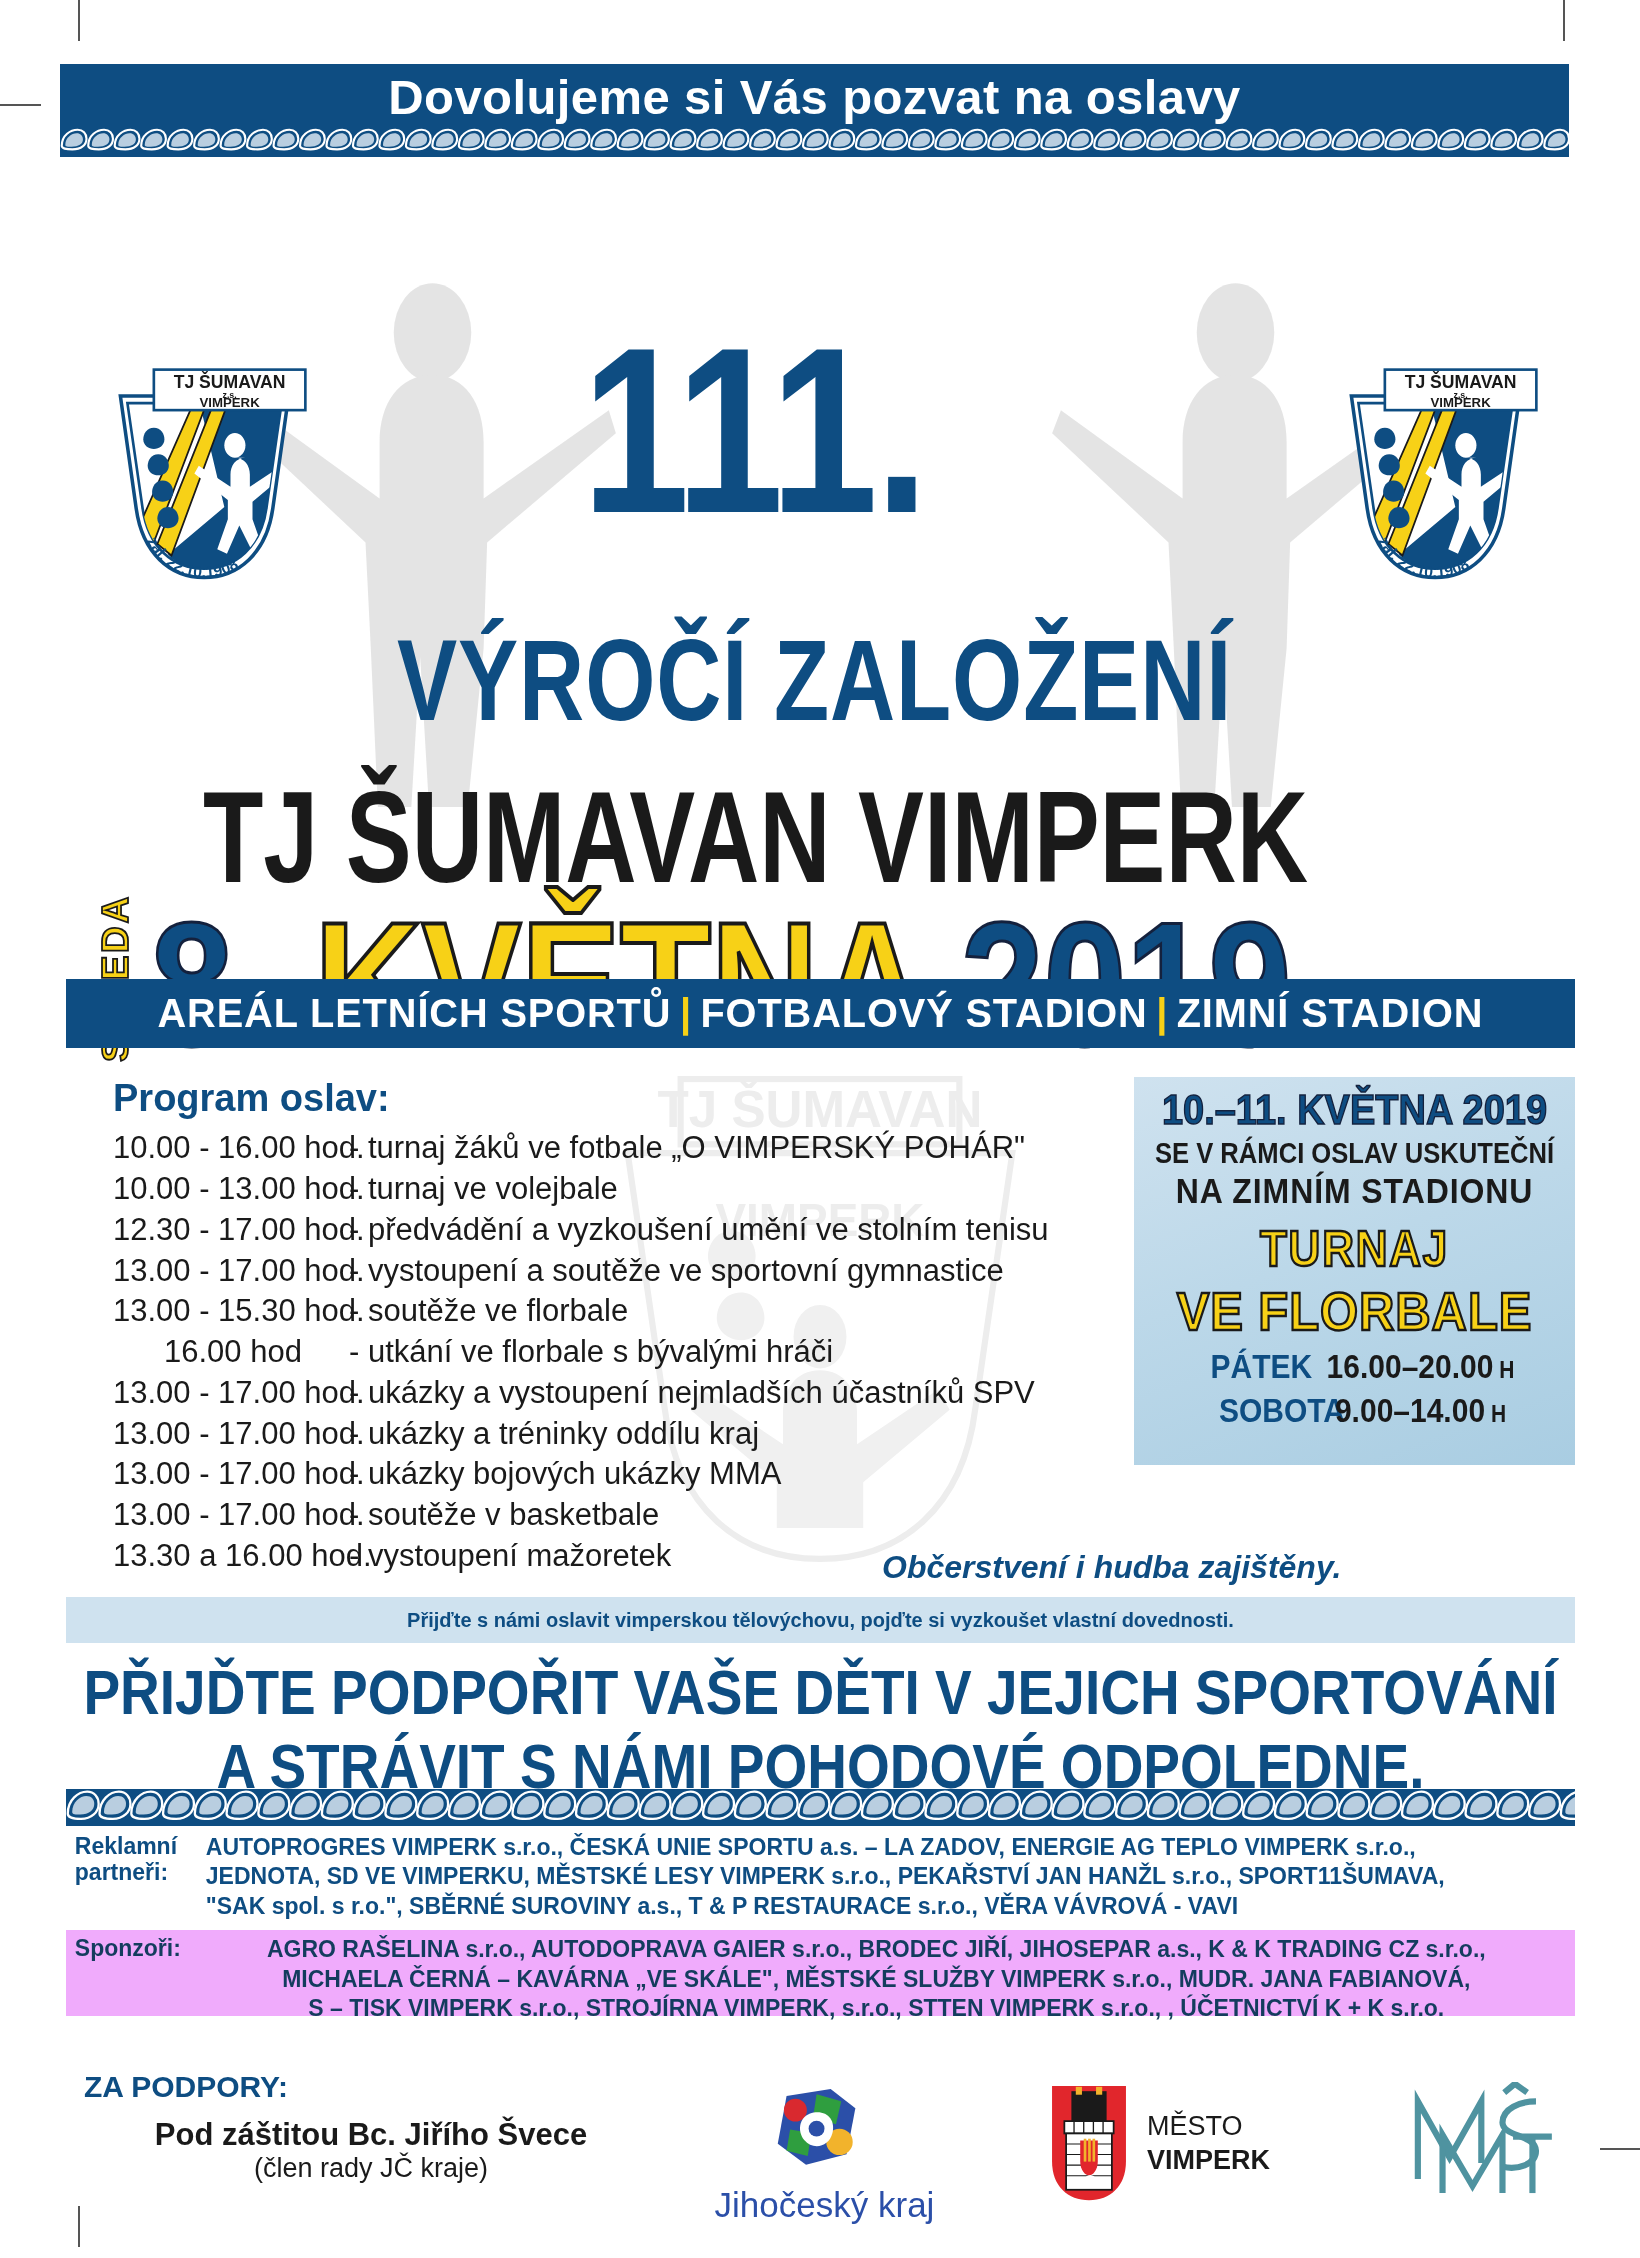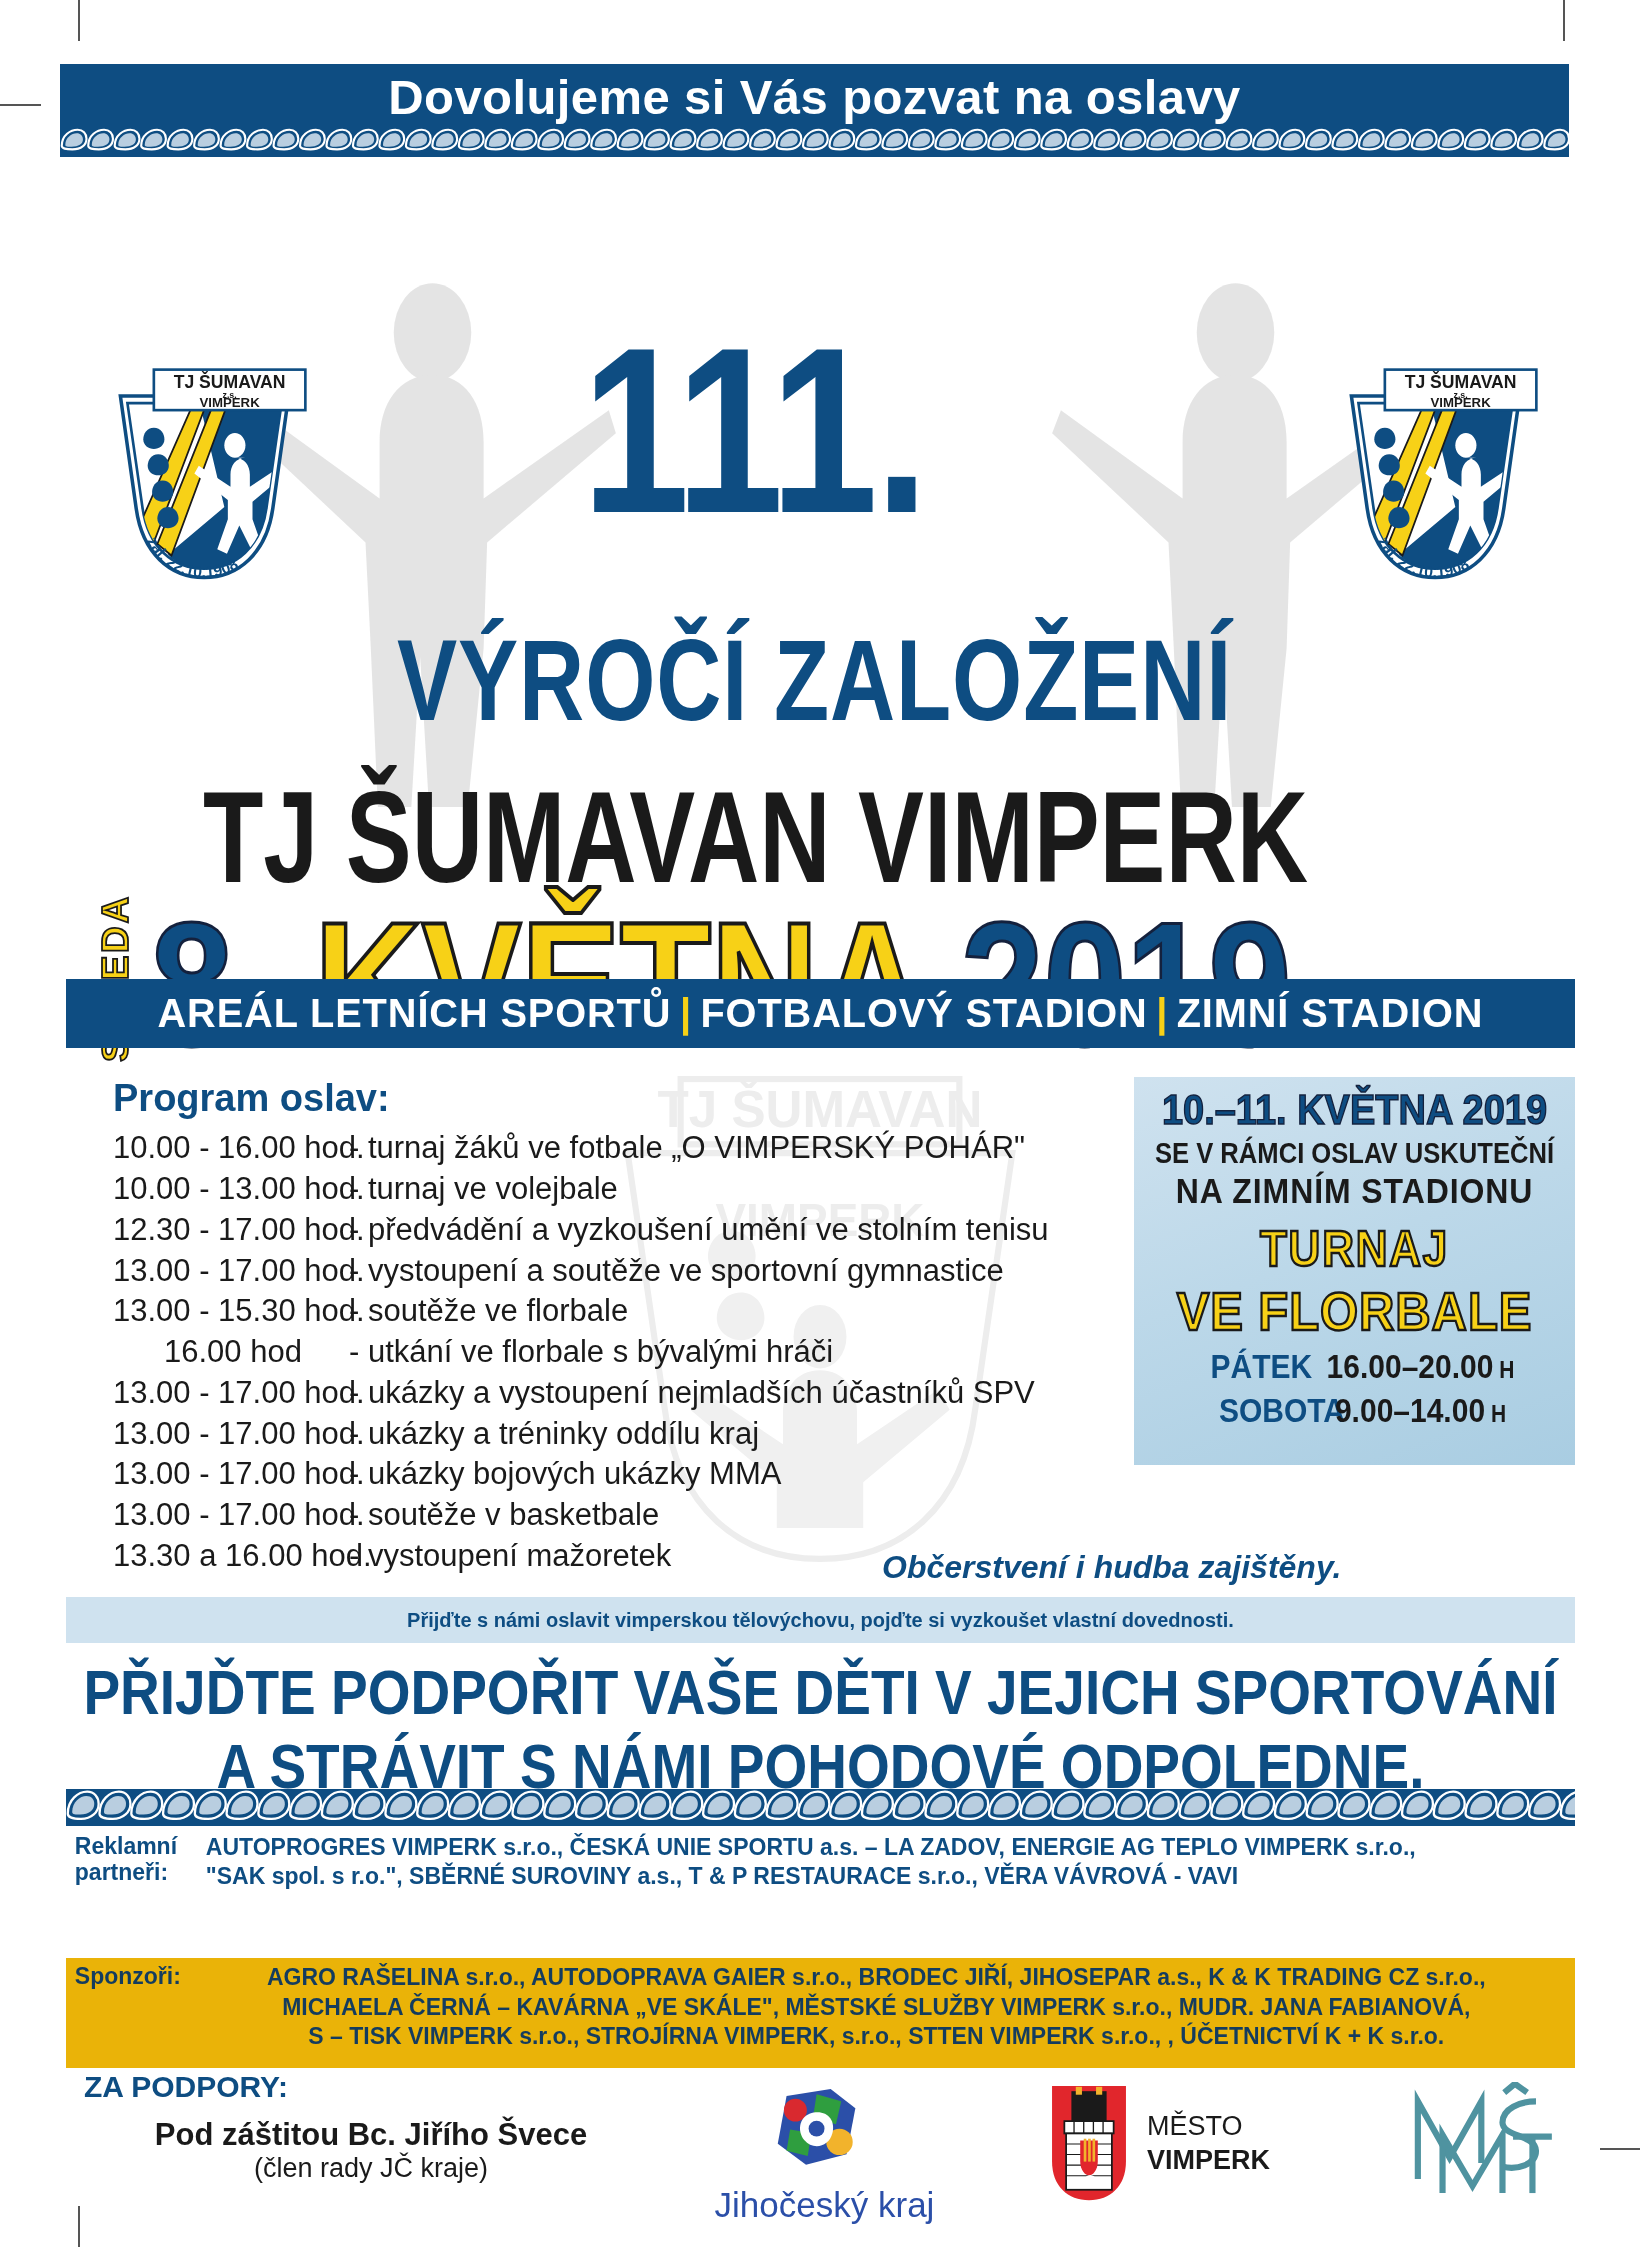--- a/index.html
+++ b/index.html
@@ -225,22 +225,22 @@
   
   .wave-band2 {
     position:absolute; left:66px; top:1789px; width:1509px; height:37px;
     background:#0e4d82; overflow:hidden;
   }
   .partners {
     position:absolute; left:66px; top:1826px; width:1509px; height:104px;
     background:#ffffff; padding: 7px 0 0 8.8px;
   }
   .sponsors {
-    position:absolute; left:66px; top:1930px; width:1509px; height:110px;
-    background:#eab308; padding: 5.3px 0 0 8.8px; margin-top: 28px;
+    position:absolute; left:66px; top:1930px; width:1509px; height:86px;
+    background:#f0abfc; padding: 5.3px 0 0 8.8px;
   }
   .sp-label {
     color:#0e4d82; font-weight:bold; font-size: 23px; line-height:1.15;
     display:inline-block; vertical-align: top; width: 131px;
     font-family: "Liberation Sans", sans-serif;
   }
   .sp-lines {
     display:inline-block; vertical-align: top;
     color:#0e4d82; font-weight:bold; font-size: 23px; line-height:1.28;
     font-family: "Liberation Sans Narrow","Liberation Sans", sans-serif;
@@ -591,21 +591,21 @@
           <use href="#drop2" x="1656"></use>
           <use href="#drop2" x="1692"></use>
       </g>
     </svg>
   </div>
 
   <div class="partners">
     <div class="sp-label">
       <div>Reklamní</div>
       <div>partneři:</div>
-    </div><div class="sp-lines" id="partners-lines"><div>AUTOPROGRES VIMPERK s.r.o., ČESKÁ UNIE SPORTU a.s. – LA ZADOV, ENERGIE AG TEPLO VIMPERK s.r.o.,</div><div>"SAK spol. s r.o.", SBĚRNÉ SUROVINY a.s., T &amp; P RESTAURACE s.r.o., VĚRA VÁVROVÁ - VAVI</div></div>
+    </div><div class="sp-lines" id="partners-lines"><div>AUTOPROGRES VIMPERK s.r.o., ČESKÁ UNIE SPORTU a.s. – LA ZADOV, ENERGIE AG TEPLO VIMPERK s.r.o.,</div><div>JEDNOTA, SD VE VIMPERKU, MĚSTSKÉ LESY VIMPERK s.r.o., PEKAŘSTVÍ JAN HANŽL s.r.o., SPORT11ŠUMAVA,</div><div>"SAK spol. s r.o.", SBĚRNÉ SUROVINY a.s., T &amp; P RESTAURACE s.r.o., VĚRA VÁVROVÁ - VAVI</div></div>
   </div>
 
   <div class="sponsors">
     <div class="sp-label">Sponzoři:</div><div class="sp-lines" id="sponsors-lines"><div>AGRO RAŠELINA s.r.o., AUTODOPRAVA GAIER s.r.o., BRODEC JIŘÍ, JIHOSEPAR a.s., K &amp; K TRADING CZ s.r.o.,</div><div>MICHAELA ČERNÁ – KAVÁRNA „VE SKÁLE", MĚSTSKÉ SLUŽBY VIMPERK s.r.o., MUDR. JANA FABIANOVÁ,</div><div>S – TISK VIMPERK s.r.o., STROJÍRNA VIMPERK, s.r.o., STTEN VIMPERK s.r.o., , ÚČETNICTVÍ K + K s.r.o.</div></div>
   </div>
 
   <div class="footer">
     <div class="za-podpory">ZA PODPORY:</div>
     <div class="patron">
       <div class="l1">Pod záštitou Bc. Jiřího Švece</div>

